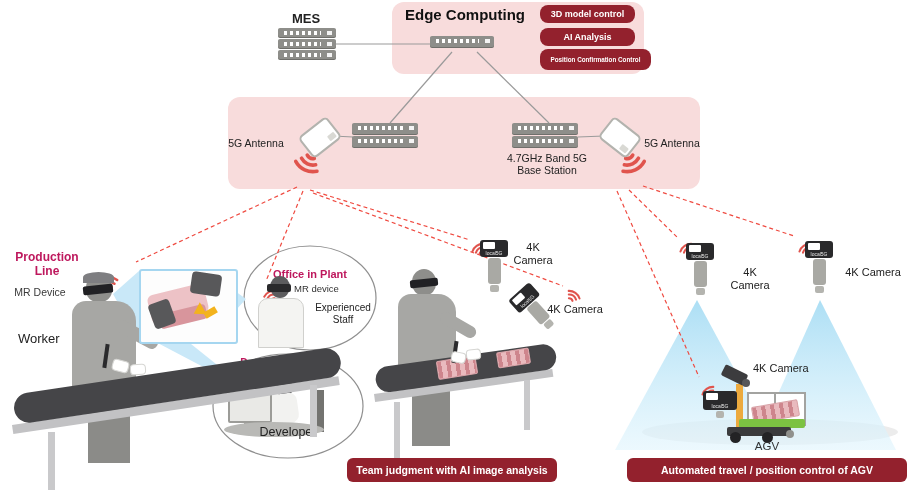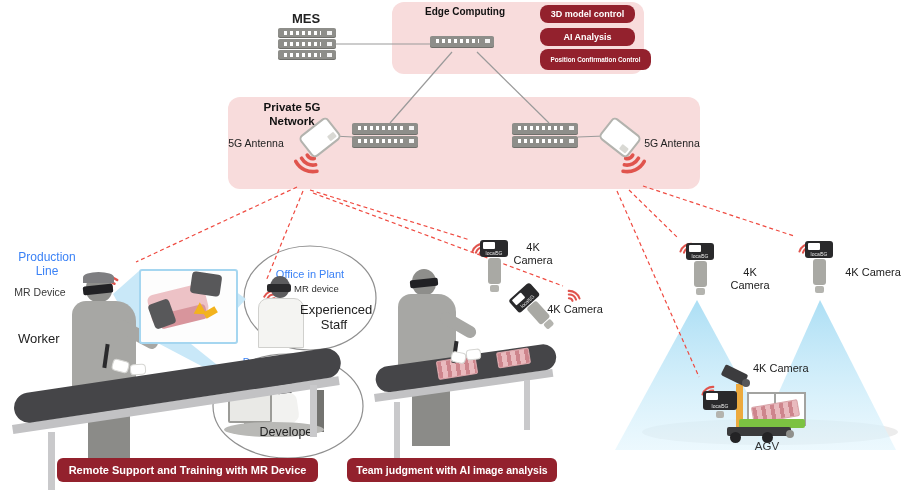--- a/index.html
+++ b/index.html
@@ -4,21 +4,21 @@
 <style>
   html,body{margin:0;padding:0;background:#fff;}
   #canvas{position:relative;width:912px;height:492px;background:#ffffff;overflow:hidden;
           font-family:"Liberation Sans", sans-serif;}
   .panel{position:absolute;background:#f8dcdc;border-radius:12px;z-index:1;}
   #net-svg{position:absolute;left:0;top:0;z-index:2;pointer-events:none;}
   .it{position:absolute;z-index:3;}
   .l{position:absolute;z-index:3;font-size:11px;color:#222;line-height:1.18;}
   .c{text-align:center;}
   .b{font-weight:bold;}
-  .nv{color:#3b82f6;font-weight:normal;}
+  .nv{color:#be185d;font-weight:bold;}
   .chip{position:absolute;z-index:3;background:#93212d;color:#fff;font-weight:bold;font-size:9px;
         border-radius:8px;display:flex;align-items:center;justify-content:center;text-align:center;
         white-space:nowrap;}
   .banner{position:absolute;z-index:6;background:#93212d;color:#fff;font-weight:bold;
         border-radius:6px;display:flex;align-items:center;justify-content:center;height:24px;
         white-space:nowrap;font-size:11px;}
   .rack{position:absolute;z-index:3;}
   .unit{position:relative;height:9px;background:#8e8e8a;border-radius:2px;margin-bottom:2px;
         box-shadow:0 1px 0 #6f6f6b;}
   .unit.tall{height:11px;}
@@ -100,43 +100,43 @@
     <use href="#wifi" transform="translate(713,398) rotate(-125) scale(0.85)"></use>
   </svg>
 
   <div class="l b c" style="left:285px;top:11px;width:42px;font-size:13px">MES</div>
   <div class="rack" style="left:278px;top:28px;width:58px">
     <div class="unit"></div>
       <div class="unit"></div>
       <div class="unit"></div>
   </div>
 
-  <div class="l b c" style="left:402px;top:6px;width:126px;font-size:10px;color:#111">Edge Computing</div>
+  <div class="l b c" style="left:402px;top:6px;width:126px;font-size:15px;color:#111">Edge Computing</div>
   <div class="rack" style="left:430px;top:36px;width:64px">
     <div class="unit tall"></div>
   </div>
   <div class="chip" style="left:540px;top:5px;width:95px;height:18px">3D model control</div>
   <div class="chip" style="left:540px;top:28px;width:95px;height:18px">AI Analysis</div>
   <div class="chip" style="left:540px;top:49px;width:95px;height:19px;font-size:6.3px;line-height:1.2;white-space:normal;padding:1px 8px">Position Confirmation Control</div>
 
-  <div class="l b c" style="left:252px;top:101px;width:80px;font-size:11.5px;color:#111">Private 5G Network</div>
   <div class="antenna" style="left:302px;top:124px;transform:rotate(-38deg)"></div>
   <div class="antenna" style="left:602px;top:124px;transform:rotate(38deg)"></div>
   <div class="l c" style="left:228px;top:137px;width:56px;font-size:10.5px">5G Antenna</div>
   <div class="l c" style="left:644px;top:137px;width:56px;font-size:10.5px">5G Antenna</div>
 
   <div class="rack" style="left:352px;top:123px;width:66px">
     <div class="unit tall"></div>
       <div class="unit tall"></div>
   </div>
 
   <div class="rack" style="left:512px;top:123px;width:66px">
     <div class="unit tall"></div>
       <div class="unit tall"></div>
   </div>
+  <div class="l c" style="left:503px;top:152px;width:88px;font-size:10.5px">4.7GHz Band 5G Base Station</div>
 
   <div class="l nv c" style="left:10px;top:250px;width:74px;font-size:12px">Production Line</div>
   <div class="l c" style="left:4px;top:286px;width:72px;font-size:10.5px;color:#3a3a3a">MR Device</div>
   <div class="l" style="left:18px;top:331px;width:60px;font-size:13px">Worker</div>
 
   <div class="it" style="left:70px;top:270px;width:110px;height:195px">
     <div class="shape" style="left:16px;top:4px;width:26px;height:28px;background:#8e8e8b;border-radius:50% 50% 42% 42%"></div>
     <div class="shape" style="left:13px;top:2px;width:31px;height:11px;background:#7e7e81;border-radius:50% 50% 0 0"></div>
     <div class="shape" style="left:13px;top:15px;width:30px;height:9px;background:#212124;border-radius:2px;transform:rotate(-6deg)"></div>
     <div class="shape" style="left:2px;top:31px;width:64px;height:96px;background:#a7a7a4;border-radius:14px 20px 6px 6px"></div>
@@ -163,21 +163,21 @@
     <div class="shape" style="left:63px;top:38px;width:13px;height:7px;background:#f3b31d;transform:rotate(-30deg)"></div>
   </div>
 
   <div class="l nv c" style="left:258px;top:268px;width:104px;font-size:11px">Office in Plant</div>
   <div class="it" style="left:256px;top:274px;width:60px;height:74px">
     <div class="shape" style="left:14px;top:2px;width:20px;height:22px;background:#5c5c5e;border-radius:50%"></div>
     <div class="shape" style="left:11px;top:10px;width:24px;height:8px;background:#2a2a2c;border-radius:2px"></div>
     <div class="shape" style="left:2px;top:24px;width:44px;height:48px;background:#f4f4f2;border:1px solid #d0d0cd;border-radius:10px 10px 0 0"></div>
   </div>
   <div class="l" style="left:294px;top:283px;width:56px;font-size:9.5px;color:#333">MR device</div>
-  <div class="l c" style="left:300px;top:302px;width:68px;font-size:13px">Experienced Staff</div>
+  <div class="l c" style="left:309px;top:302px;width:68px;font-size:10px">Experienced Staff</div>
 
   <div class="l nv c" style="left:240px;top:356px;width:96px;font-size:10.5px">Development Team</div>
   <div class="it" style="left:224px;top:376px;width:120px;height:62px">
     <div class="shape" style="left:88px;top:14px;width:12px;height:42px;background:#737370"></div>
     <div class="shape" style="left:52px;top:2px;width:17px;height:19px;background:#3c3c3e;border-radius:50%"></div>
     <div class="shape" style="left:40px;top:18px;width:34px;height:30px;background:#f2f2f0;border-radius:8px;transform:rotate(-8deg)"></div>
     <div class="shape" style="left:20px;top:42px;width:8px;height:7px;background:#9c9c98"></div>
     <div class="shape" style="left:4px;top:6px;width:40px;height:37px;background:#e9e9e6;border:2px solid #9c9c98;border-radius:2px"></div>
     <div class="shape" style="left:0;top:46px;width:100px;height:15px;background:#b9b9b6;border-radius:50%"></div>
   </div>
@@ -255,16 +255,16 @@
     <div class="shape" style="left:25px;top:0;width:2px;height:30px;background:#a3a3a0"></div>
     <div class="product" style="left:3px;top:9px;width:45px;height:15px;transform:rotate(-10deg)"></div>
   </div>
   <div class="shape" style="left:739px;top:419px;width:66px;height:9px;background:#7cc242;border-radius:2px;z-index:3"></div>
   <div class="shape" style="left:727px;top:427px;width:64px;height:9px;background:#3b3b3d;border-radius:2px;z-index:3"></div>
   <div class="shape" style="left:730px;top:432px;width:11px;height:11px;background:#232325;border-radius:50%;z-index:3"></div>
   <div class="shape" style="left:762px;top:432px;width:11px;height:11px;background:#232325;border-radius:50%;z-index:3"></div>
   <div class="shape" style="left:786px;top:430px;width:8px;height:8px;background:#90908c;border-radius:50%;z-index:3"></div>
   <div class="l c" style="left:745px;top:440px;width:44px;font-size:11.5px;color:#333">AGV</div>
 
-  <div class="banner" style="left:57px;top:458px;width:261px">Remote Support and Training with MR Device</div>
   <div class="banner" style="left:347px;top:458px;width:210px;font-size:10.5px">Team judgment with AI image analysis</div>
+  <div class="banner" style="left:627px;top:458px;width:280px;font-size:10.5px">Automated travel / position control of AGV</div>
 
 </div>
 
 </body></html>

